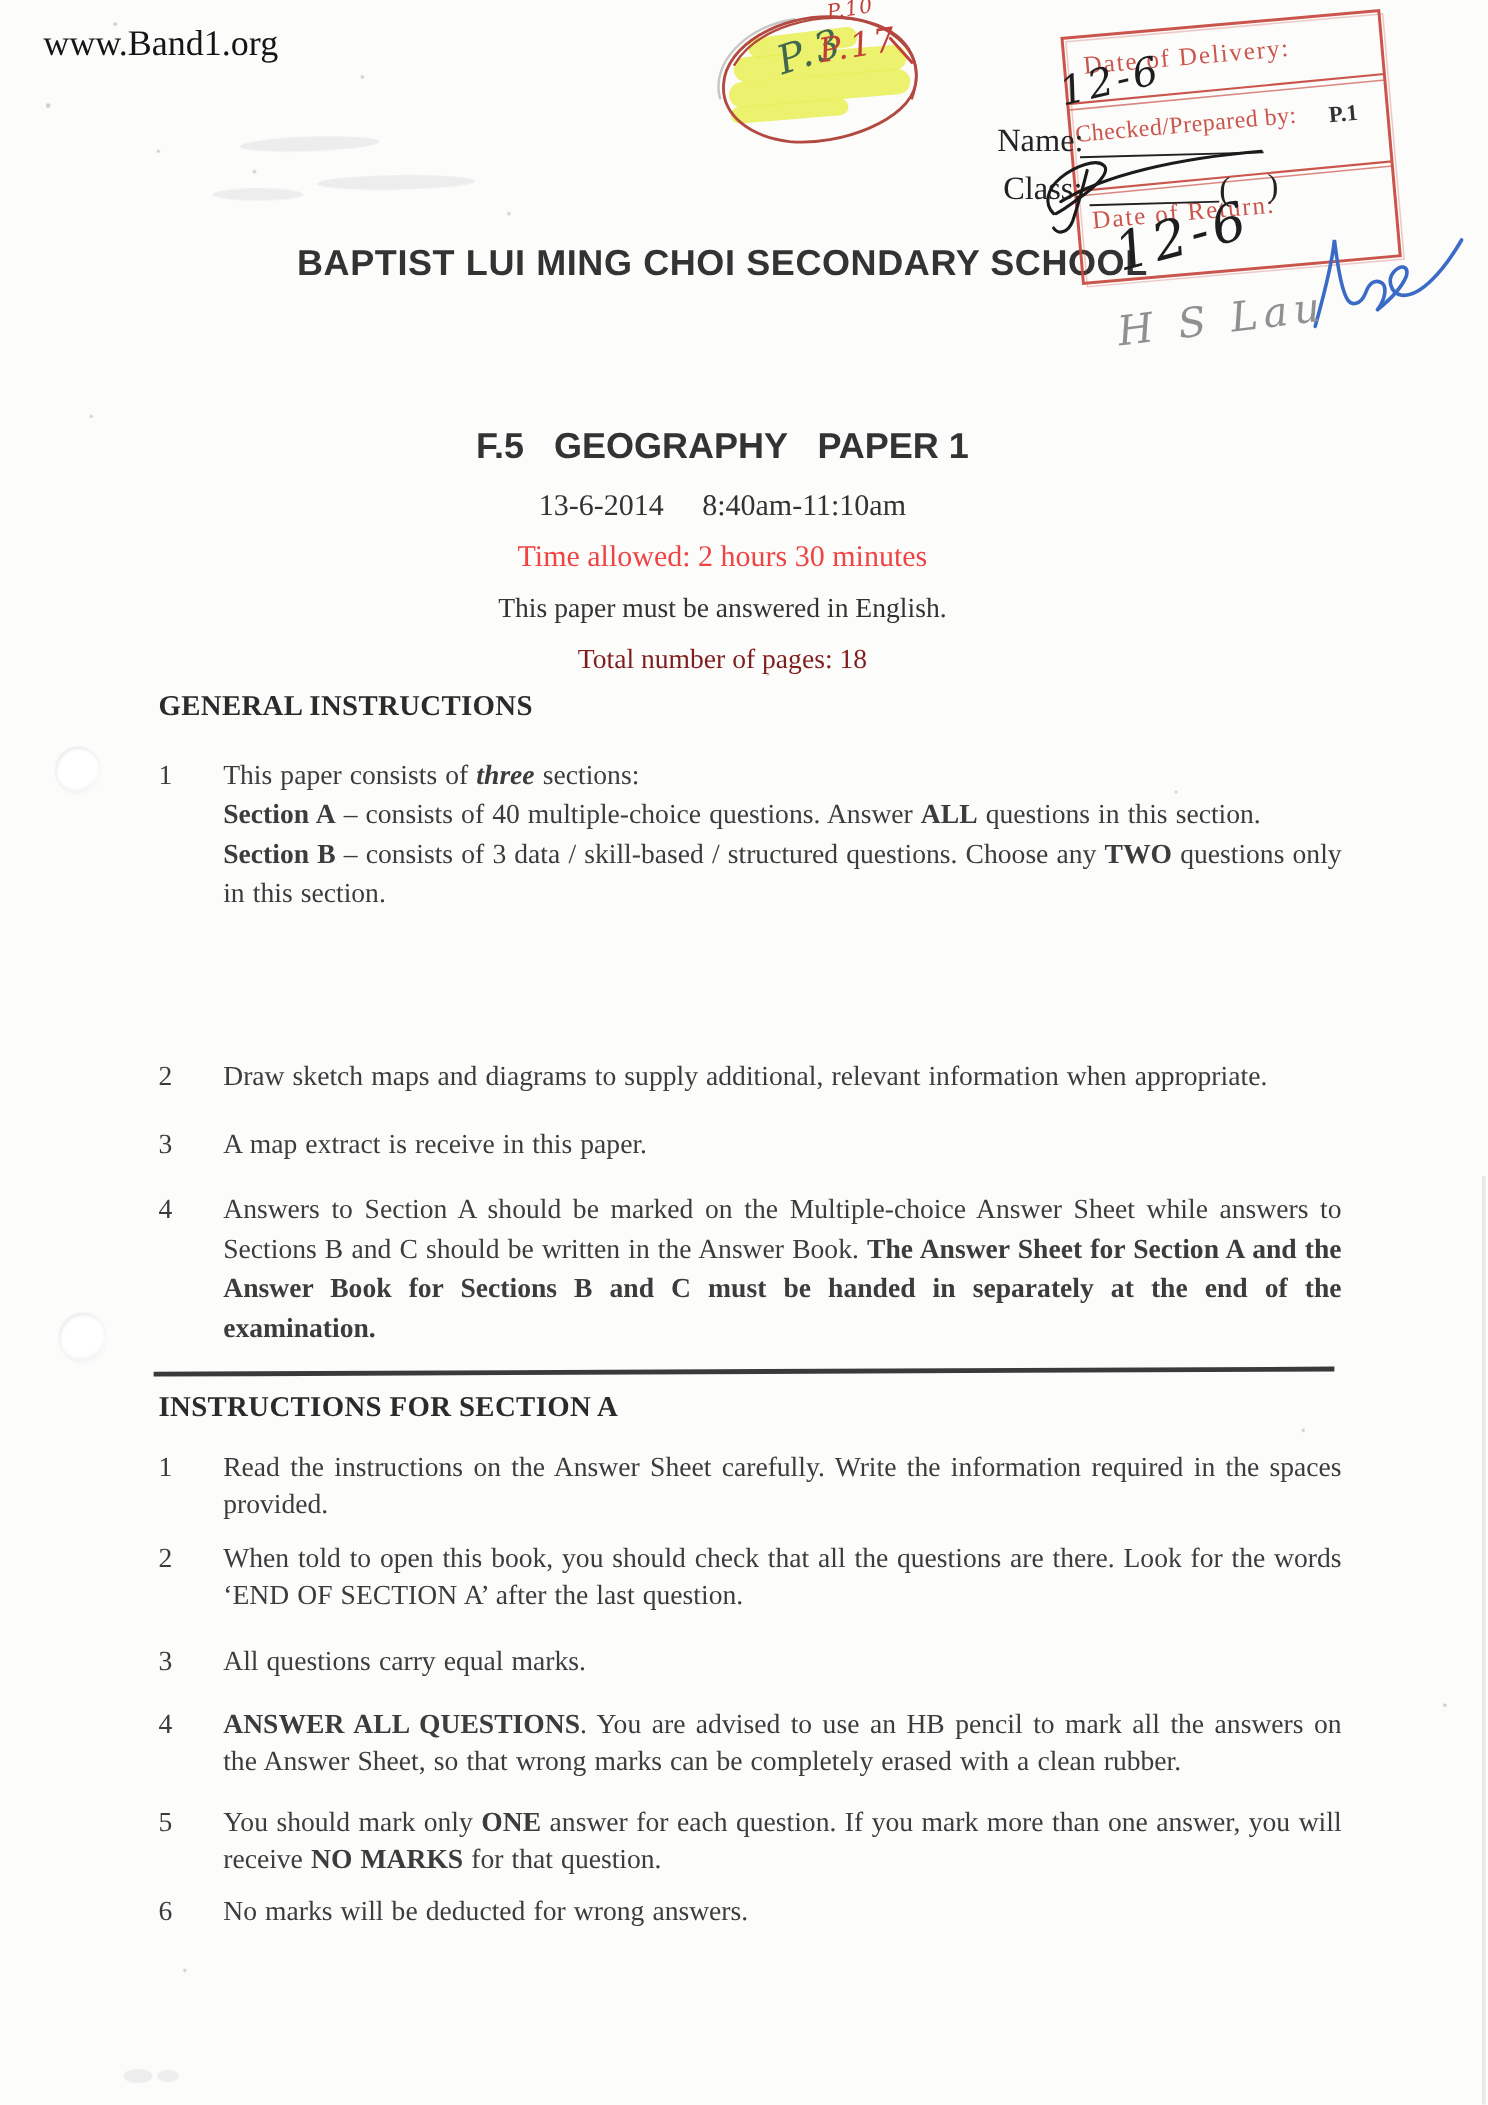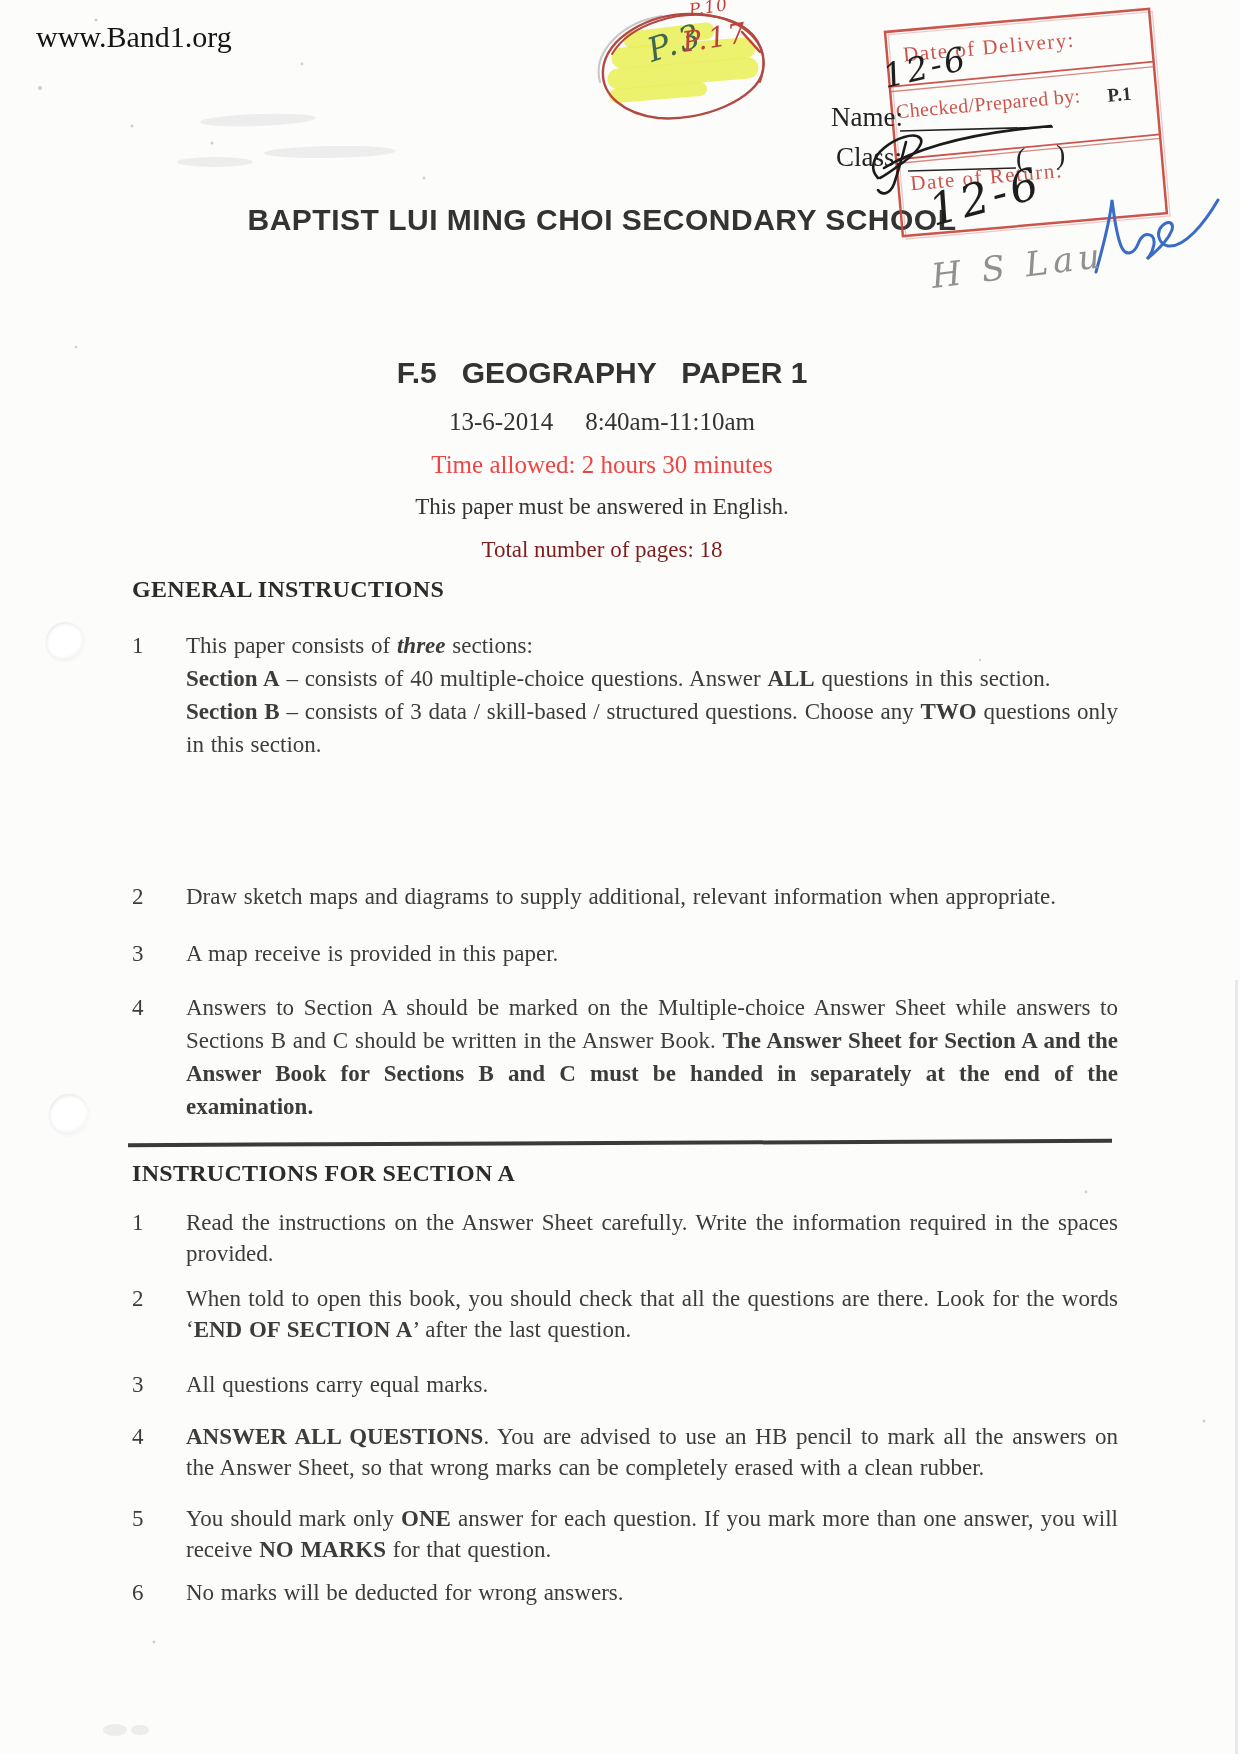--- a/index.html
+++ b/index.html
@@ -68,21 +68,21 @@
       </div>
       <div class="item lh-g" style="top: 880px;">
         <div class="num">2</div>
         <div class="ibody">
           <p class="para"><span>Draw sketch maps and diagrams to supply additional, relevant information when appropriate.</span></p>
         </div>
       </div>
       <div class="item lh-g" style="top: 937px;">
         <div class="num">3</div>
         <div class="ibody">
-          <p class="para"><span>A map receive is provided in this paper.</span></p>
+          <p class="para"><span>A map extract is receive in this paper.</span></p>
         </div>
       </div>
       <div class="item lh-g" style="top: 991px;">
         <div class="num">4</div>
         <div class="ibody">
           <p class="para"><span>Answers to Section A should be marked on the Multiple-choice Answer Sheet while answers to Sections B and C should be written in the Answer Book. </span><span style="font-weight: bold;">The Answer Sheet for Section A and the Answer Book for Sections B and C must be handed in separately at the end of the examination.</span></p>
         </div>
       </div>
     </div>
 
@@ -92,21 +92,21 @@
   <div id="seca-list">
       <div class="item lh-a" style="top: 1207px;">
         <div class="num">1</div>
         <div class="ibody">
           <p class="para"><span>Read the instructions on the Answer Sheet carefully. Write the information required in the spaces provided.</span></p>
         </div>
       </div>
       <div class="item lh-a" style="top: 1283px;">
         <div class="num">2</div>
         <div class="ibody">
-          <p class="para"><span>When told to open this book, you should check that all the questions are there. Look for the words ‘</span><span style="font-weight: bold;">END OF SECTION A</span><span>’ after the last question.</span></p>
+          <p class="para"><span>When told to open this book, you should check that all the questions are there. Look for the words ‘</span><span style="font-weight: normal;">END OF SECTION A</span><span>’ after the last question.</span></p>
         </div>
       </div>
       <div class="item lh-a" style="top: 1369px;">
         <div class="num">3</div>
         <div class="ibody">
           <p class="para"><span>All questions carry equal marks.</span></p>
         </div>
       </div>
       <div class="item lh-a" style="top: 1421px;">
         <div class="num">4</div>

